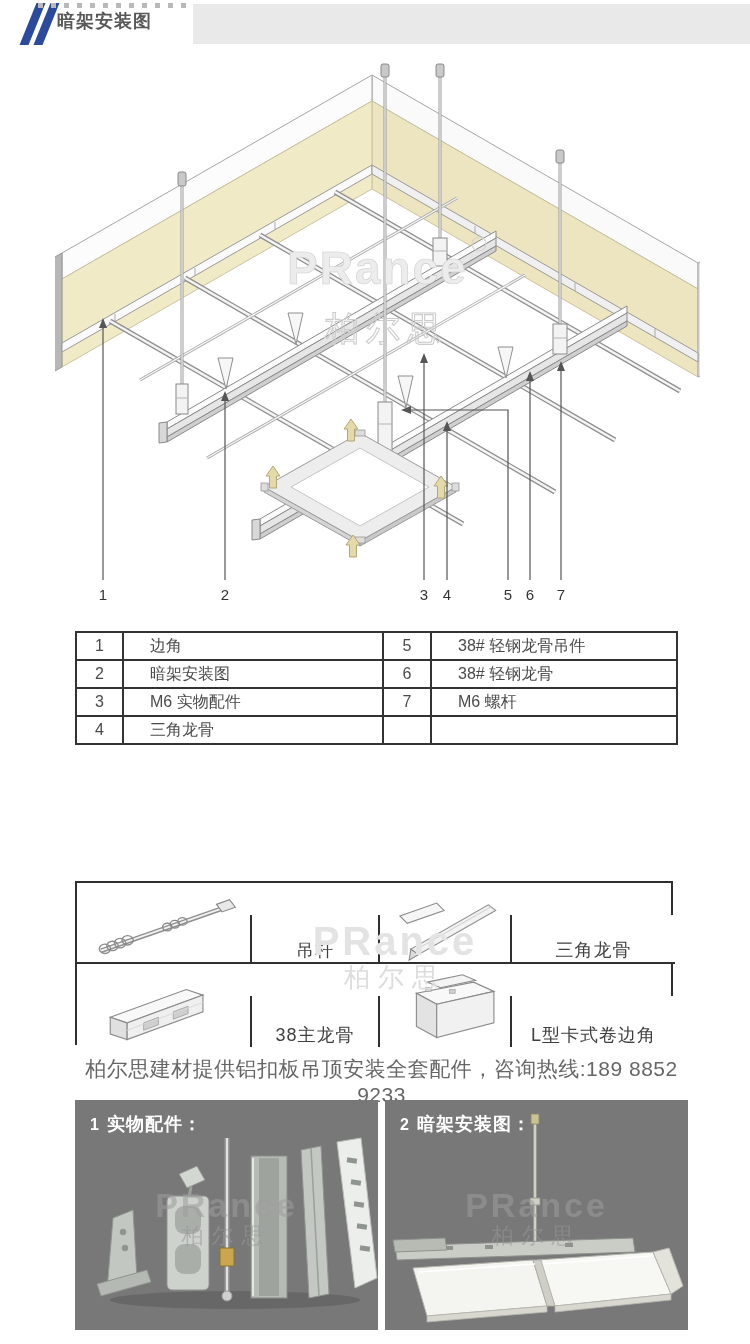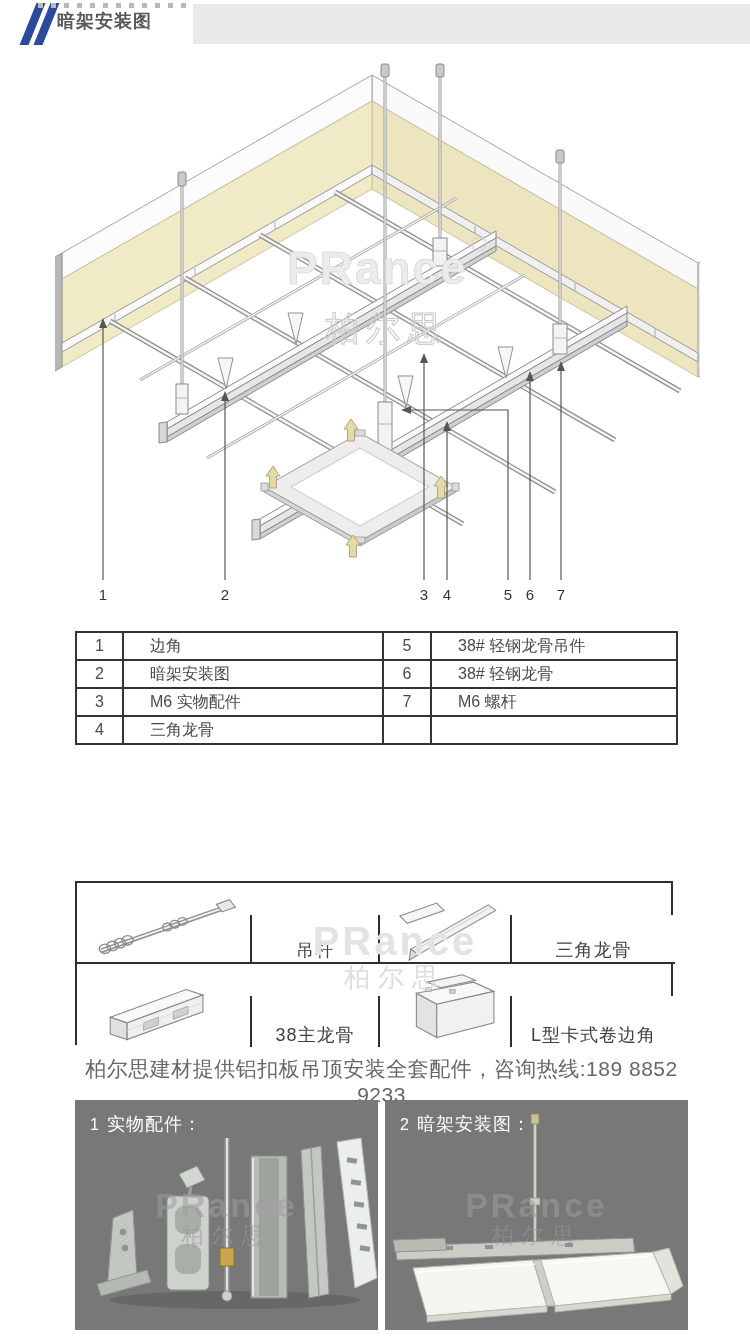--- a/index.html
+++ b/index.html
@@ -43,21 +43,21 @@
   .wm-latin { font-size:40px; font-weight:bold; color:#e3e3e3; letter-spacing:3px; line-height:1; }
   .wm-cn { font-size:26px; color:#dddddd; letter-spacing:8px; line-height:1.3; }
 
   
   .hotline { position:absolute; left:75px; top:1055px; width:613px; text-align:center;
              font-size:21px; color:#666666; letter-spacing:0.5px; }
 
   
   .panel { position:absolute; top:1100px; width:303px; height:230px; background:#787878; overflow:hidden; }
   .panel.left { left:75px; } .panel.right { left:385px; }
-  .panel-title { position:absolute; left:15px; top:12px; color:#ffffff; font-weight:normal; font-size:18px; letter-spacing:1px; }
+  .panel-title { position:absolute; left:15px; top:12px; color:#ffffff; font-weight:bold; font-size:18px; letter-spacing:1px; }
   .panel-title .idx { font-size:16px; margin-right:7px; }
   .panel-wm { position:absolute; left:0; right:0; top:88px; text-align:center; opacity:0.55; pointer-events:none; }
   .panel-wm .wm-latin { font-size:34px; color:#9d9d9d; }
   .panel-wm .wm-cn { font-size:22px; color:#979797; }
   .panel svg.photo { position:absolute; left:0; top:0; }
 </style>
 </head>
 <body>
 
 <div class="page">

